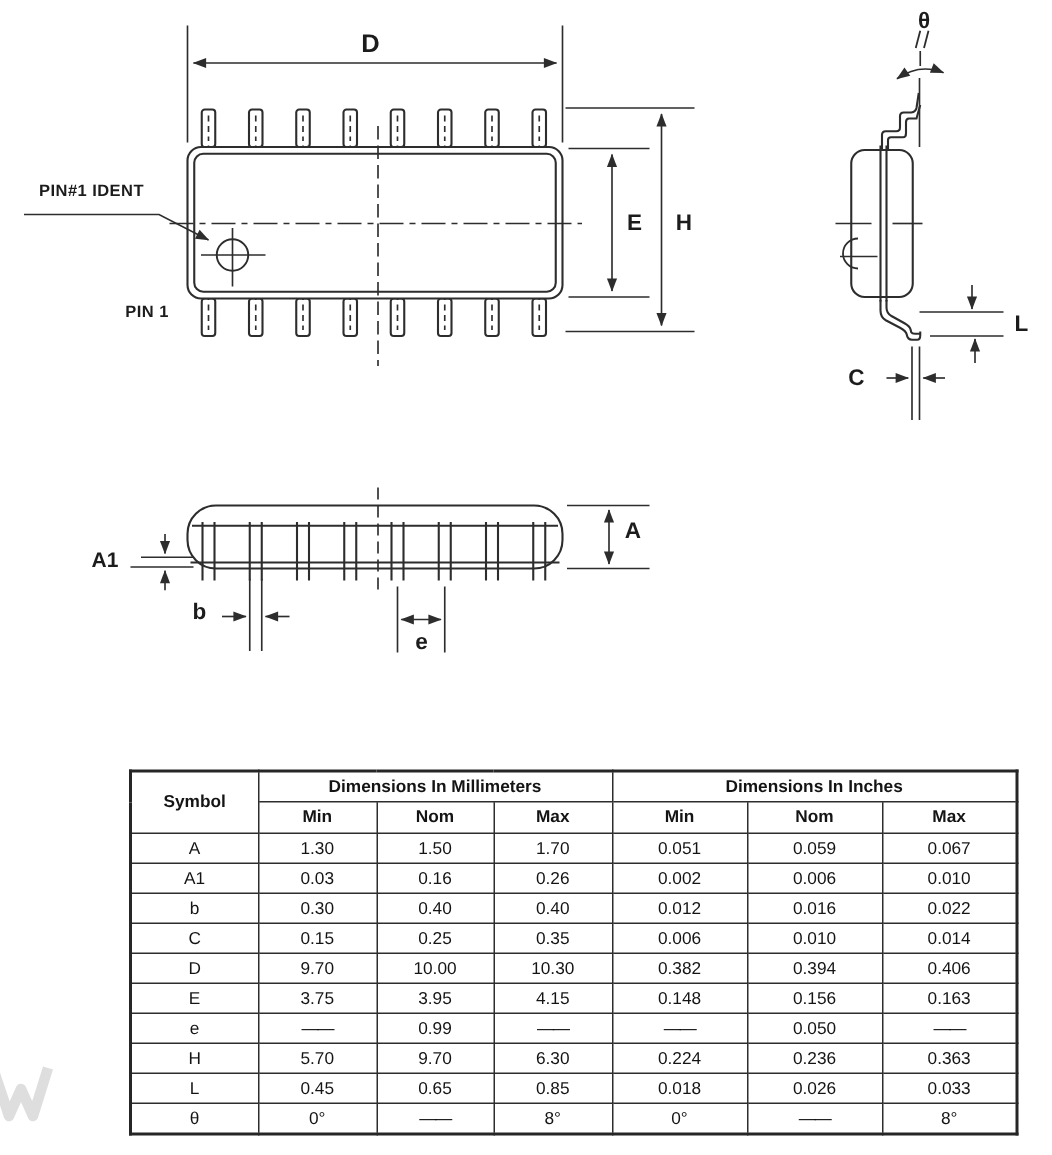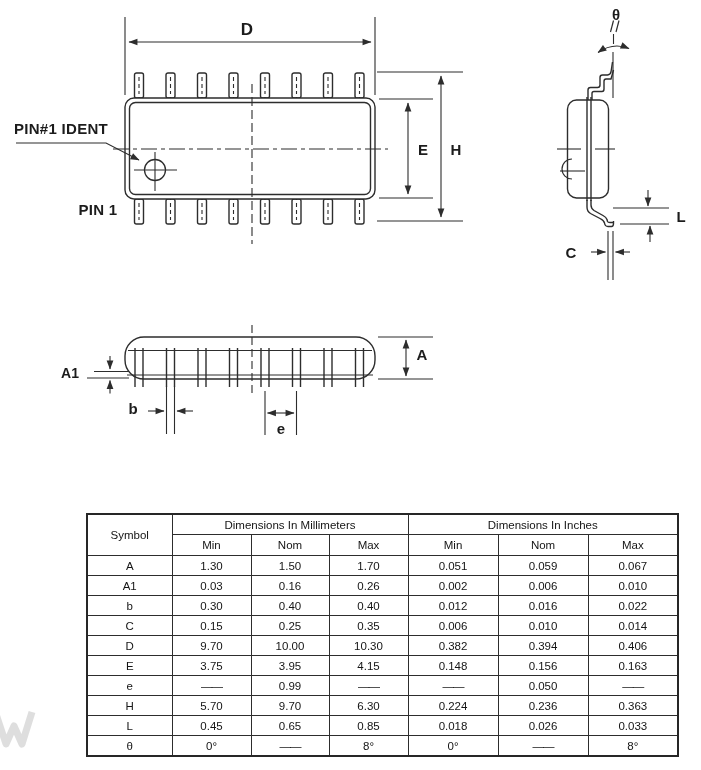--- a/index.html
+++ b/index.html
@@ -3,27 +3,27 @@
 <meta charset="utf-8">
 <style>
   html,body{margin:0;padding:0;background:#fff;}
   .stage{position:relative;width:701px;height:770px;background:#fff;overflow:hidden;
          font-family:"Liberation Sans",sans-serif;color:#1c1c1c;}
   svg.draw{position:absolute;left:0;top:0;}
   .lbl{position:absolute;transform:translate(-50%,-50%);font-weight:bold;color:#1c1c1c;
        white-space:nowrap;line-height:1;}
   .lbl-lg{font-size:17px;}
   .lbl-md{font-size:15px;}
-  .lbl-sm{font-size:15px;letter-spacing:.3px;}
+  .lbl-sm{font-size:11px;letter-spacing:.3px;}
   table.dim{position:absolute;left:86px;top:513px;width:591px;border-collapse:collapse;
             table-layout:fixed;font-size:11.5px;color:#141414;background:#fff;
             border:2px solid #262626;}
   table.dim th,table.dim td{border:1.5px solid #2d2d2d;text-align:center;vertical-align:middle;
             padding:0;font-weight:normal;overflow:hidden;}
-  table.dim thead th{height:19px;}
+  table.dim thead th{height:19px;font-weight:bold;}
   table.dim thead tr.sub th{height:20px;margin-left:22px;}
   table.dim tbody td{height:19px;}
   .dashcell{letter-spacing:-1px;}
 </style>
 </head>
 <body>
 
 <div class="stage">
 
 <svg class="draw" width="701" height="770" viewBox="0 0 701 770">

